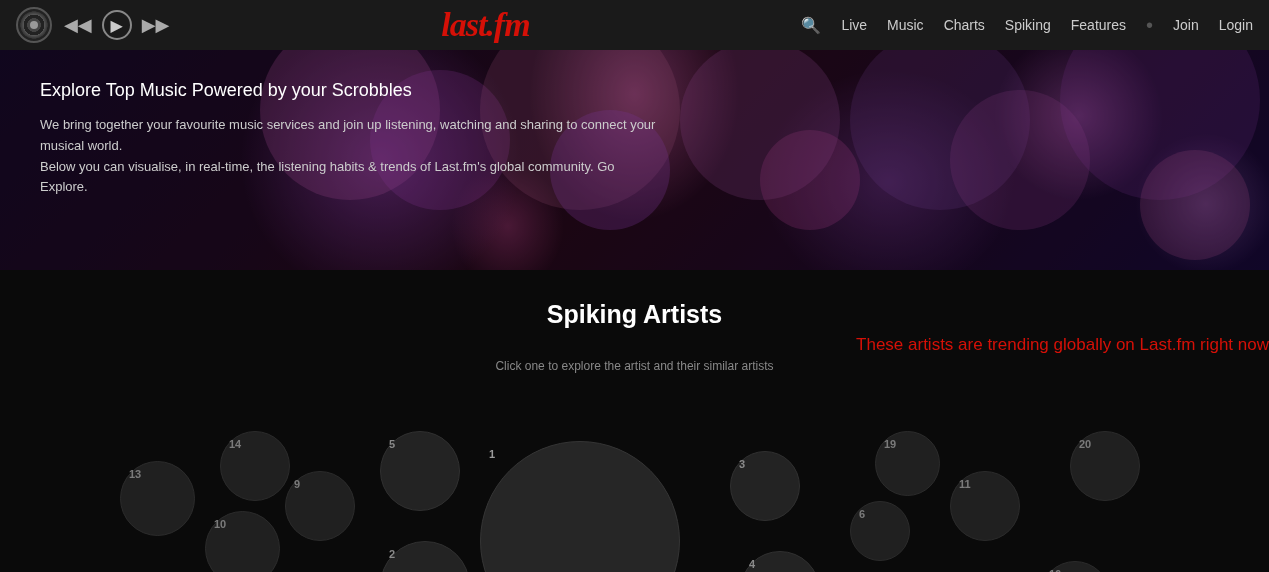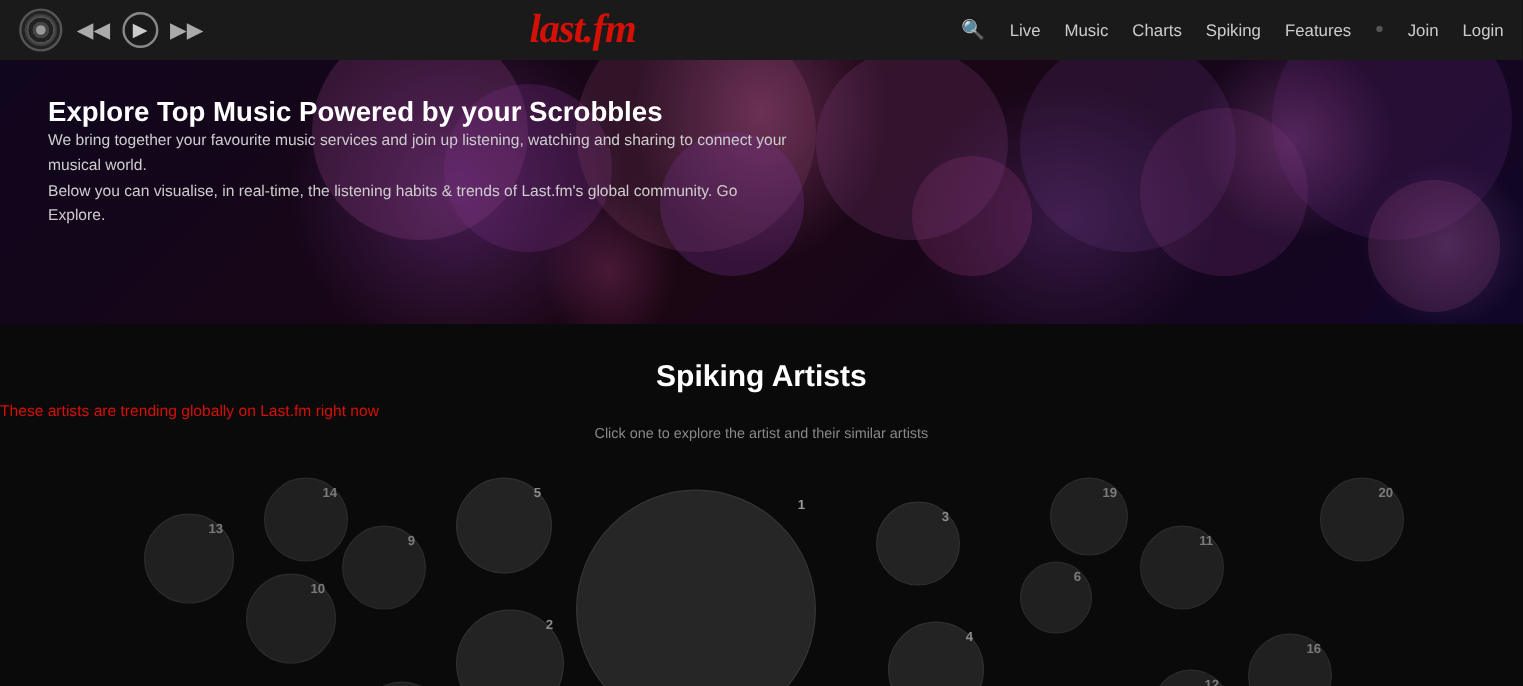--- a/index.html
+++ b/index.html
@@ -114,24 +114,24 @@
       top: 0; left: 0; right: 0; bottom: 0;
       background: rgba(0,0,0,0.35);
     }
     .hero-content {
       position: relative;
       z-index: 2;
       padding: 30px 40px;
       max-width: 700px;
     }
     .hero-title {
-      font-size: 23px;
-      font-weight: bold;
+      font-size: 18px;
+      font-weight: normal;
       color: #fff;
-      margin-bottom: 0;
+      margin-bottom: 14px;
     }
     .hero-desc {
       font-size: 13px;
       color: #ccc;
       line-height: 1.6;
     }
 
     
     .spiking-section {
       background: #0a0a0a;
@@ -139,22 +139,22 @@
       min-height: 320px;
     }
     .section-title {
       text-align: center;
       font-size: 25px;
       font-weight: bold;
       color: #fff;
       margin-bottom: 6px;
     }
     .section-subtitle {
-      text-align: left;
-      font-size: 13px;
+      text-align: right;
+      font-size: 17px;
       color: #d51007;
       margin-bottom: 4px;
     }
     .section-hint {
       text-align: center;
       font-size: 12px;
       color: #888;
       margin-bottom: 20px;
     }
     .bubbles-container {
@@ -162,23 +162,24 @@
       width: 1269px;
       height: 300px;
     }
     .bubble {
       position: absolute;
       border-radius: 50%;
       background: #2a2a2a;
       border: 1px solid #3a3a3a;
       display: flex;
       align-items: flex-start;
-      justify-content: flex-end;
+      justify-content: flex-start;
       padding: 6px 8px;
       cursor: pointer;
+      margin-top: 28px;
     }
     .bubble-num {
       font-size: 11px;
       color: #aaa;
       font-weight: bold;
     }
   </style>
 </head>
 <body>
 
@@ -271,17 +272,17 @@
       </div>
       <div class="bubble" style="left: 220px; top: 10px; width: 70px; height: 70px; opacity: 0.7;">
         <span class="bubble-num">14</span>
       </div>
       <div class="bubble" style="left: 1040px; top: 140px; width: 70px; height: 70px; opacity: 0.7;">
         <span class="bubble-num">16</span>
       </div>
       <div class="bubble" style="left: 875px; top: 10px; width: 65px; height: 65px; opacity: 0.7;">
         <span class="bubble-num">19</span>
       </div>
-      <div class="bubble" style="left: 1100px; top: 10px; width: 70px; height: 70px; opacity: 0.7;">
+      <div class="bubble" style="left: 1070px; top: 10px; width: 70px; height: 70px; opacity: 0.7;">
         <span class="bubble-num">20</span>
       </div>
     </div>
 </div>
 
 </body></html>

